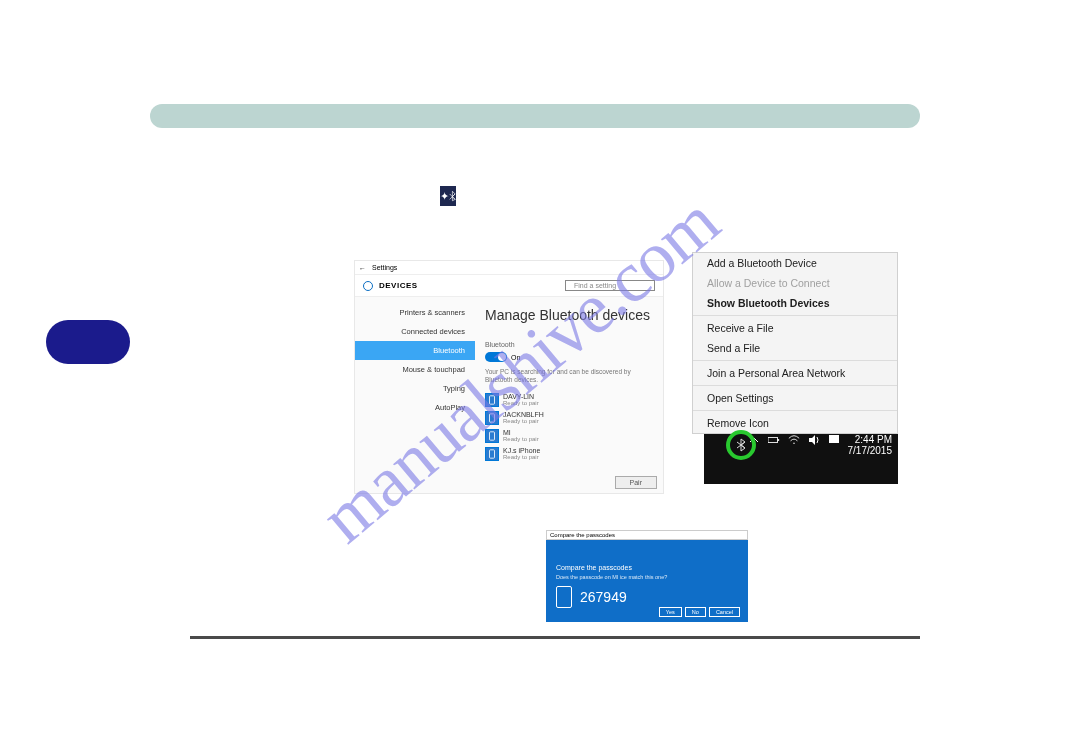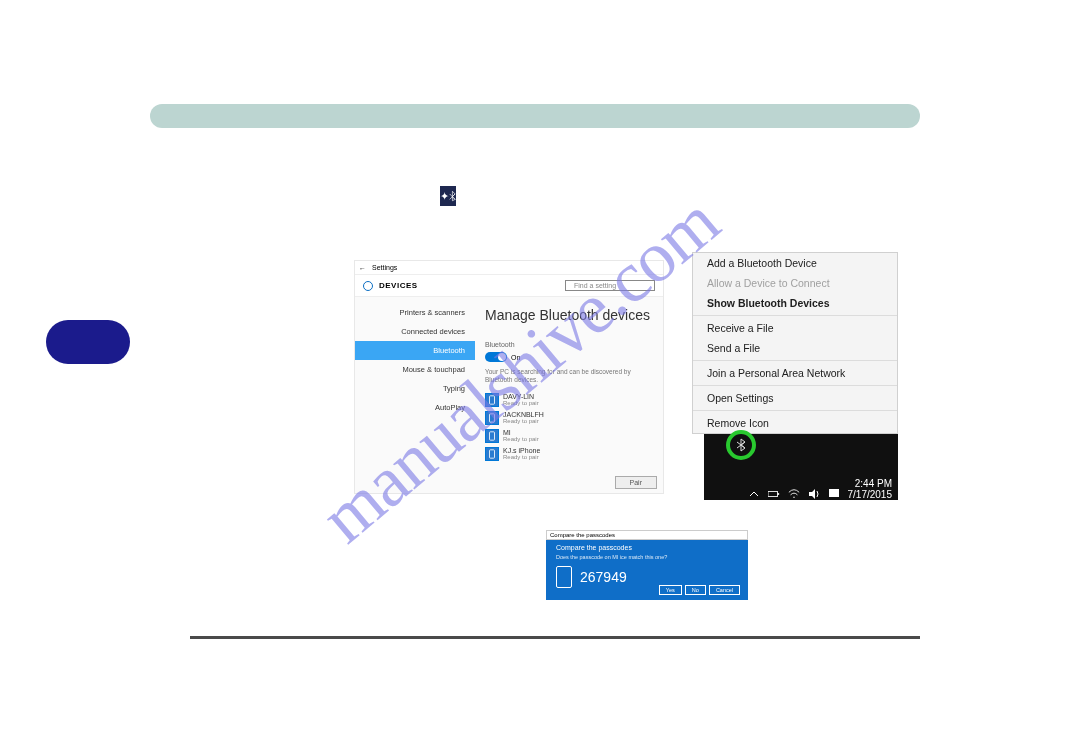--- a/index.html
+++ b/index.html
@@ -174,24 +174,24 @@
     font-size: 10.5px;
     color: #202020;
   }
   .ctx-item { padding: 4px 14px; }
   .ctx-item.disabled { color: #a0a0a0; }
   .ctx-item.bold { font-weight: bold; }
   .ctx-sep { border-top: 1px solid #dcdcdc; margin: 2px 0; }
 
   .taskbar {
     background: #101010;
-    height: 66px;
+    height: 50px;
     position: relative;
     display: flex;
-    align-items: flex-end;
+    align-items: flex-start;
     justify-content: flex-end;
     padding: 0 6px;
     gap: 8px;
     color: #fff;
     margin-left: 12px;
   }
   .green-circle {
     width: 30px; height: 30px; border: 4px solid #29c92f; border-radius: 50%;
     display: flex; align-items: center; justify-content: center;
     position: absolute; left: 22px; top: -4px;
@@ -213,22 +213,22 @@
     width: 202px;
     height: 92px;
     font-size: 7px;
   }
   .pd-titlebar {
     height: 10px; background: #fff; border: 1px solid #ccc;
     font-size: 6px; padding: 0 3px; display: flex; align-items: center;
   }
   .pd-body {
     background: #0f6ec8;
-    height: 60px;
-    padding: 4px 10px;
+    height: 82px;
+    padding: 24px 10px;
     color: #fff;
     position: relative;
   }
   .pd-prompt { font-size: 7px; margin-bottom: 3px; }
   .pd-sub { font-size: 5.5px; opacity: 0.85; margin-bottom: 6px; }
   .pd-row { display: flex; align-items: center; gap: 8px; }
   .pd-phone {
     width: 16px; height: 22px; border: 1.5px solid #fff;
     border-radius: 2px;
   }

